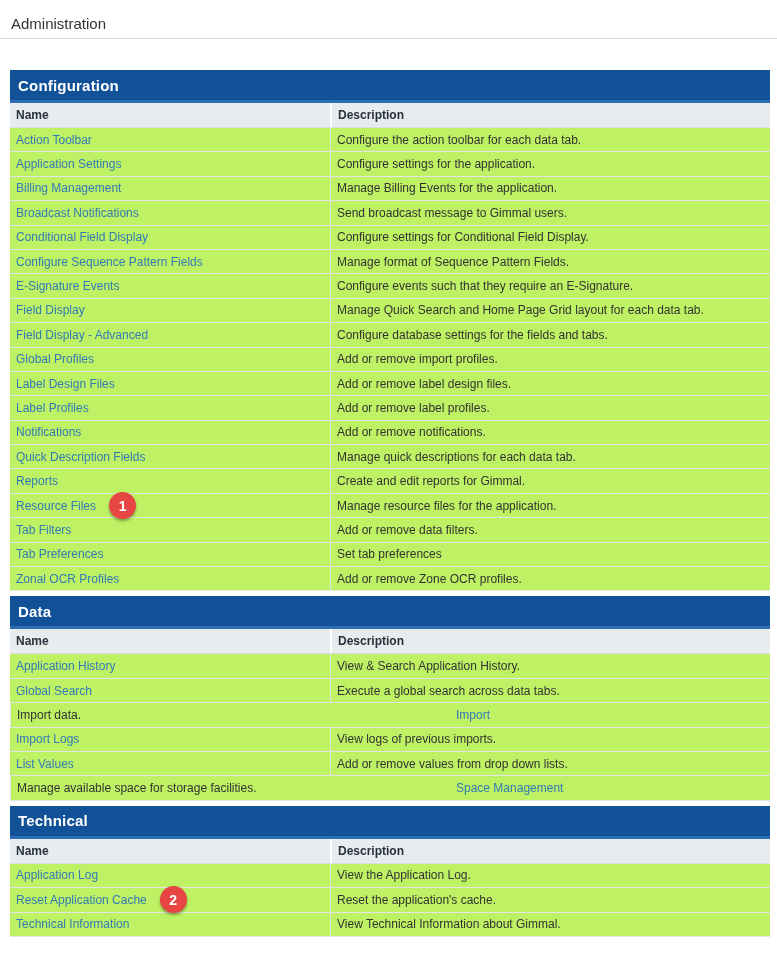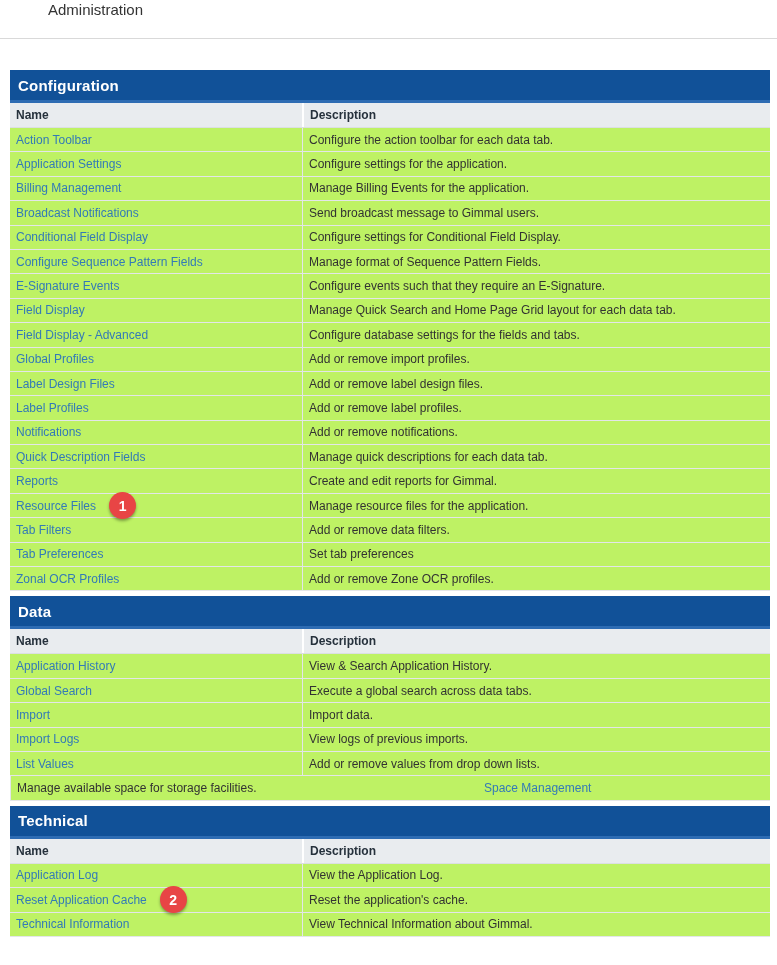--- a/index.html
+++ b/index.html
@@ -14,23 +14,22 @@
   html, body {
     width: 777px; height: 965px;
     background: #ffffff;
     font-family: "Liberation Sans", sans-serif;
     color: #333333;
     overflow: hidden;
   }
   .page-title {
     font-size: 15px;
     color: #333333;
-    padding: 1px 0 0 11px;
+    padding: 15px 0 0 11px;
     height: 38px;
-    margin-left: 37px;
   }
   .title-divider {
     border-bottom: 1px solid #d9d9d9;
     width: 777px;
   }
   .sections {
     margin: 31px 7px 8px 10px;
     width: 760px;
   }
   .section { margin-bottom: 5px; }
@@ -57,21 +56,21 @@
     font-weight: 700;
     color: #26313c;
   }
   .cell {
     display: flex;
     align-items: center;
     padding-left: 6px;
     overflow: visible;
     white-space: nowrap;
   }
-  .col-name { width: 292px; }
+  .col-name { width: 320px; }
   .col-desc { flex: 1; }
   .cols-header .col-desc { border-left: 2px solid #ffffff; }
   .row {
     display: flex;
     height: 24.4px;
     border-bottom: 1px solid var(--row-border);
     font-size: 12px;
     background: #bef264;
   }
   .row .col-desc { border-left: 1px solid var(--row-border); color: #323232; }
@@ -266,24 +265,24 @@
   </div>
 
   <div class="row">
     <div class="cell col-name">
       <a href="#" class="link">Global Search</a>
     </div>
     <div class="cell col-desc">Execute a global search across data tabs.</div>
   </div>
 
   <div class="row">
+    <div class="cell col-desc">Import data.</div>
     <div class="cell col-name">
       <a href="#" class="link">Import</a>
     </div>
-    <div class="cell col-desc">Import data.</div>
   </div>
 
   <div class="row">
     <div class="cell col-name">
       <a href="#" class="link">Import Logs</a>
     </div>
     <div class="cell col-desc">View logs of previous imports.</div>
   </div>
 
   <div class="row">

